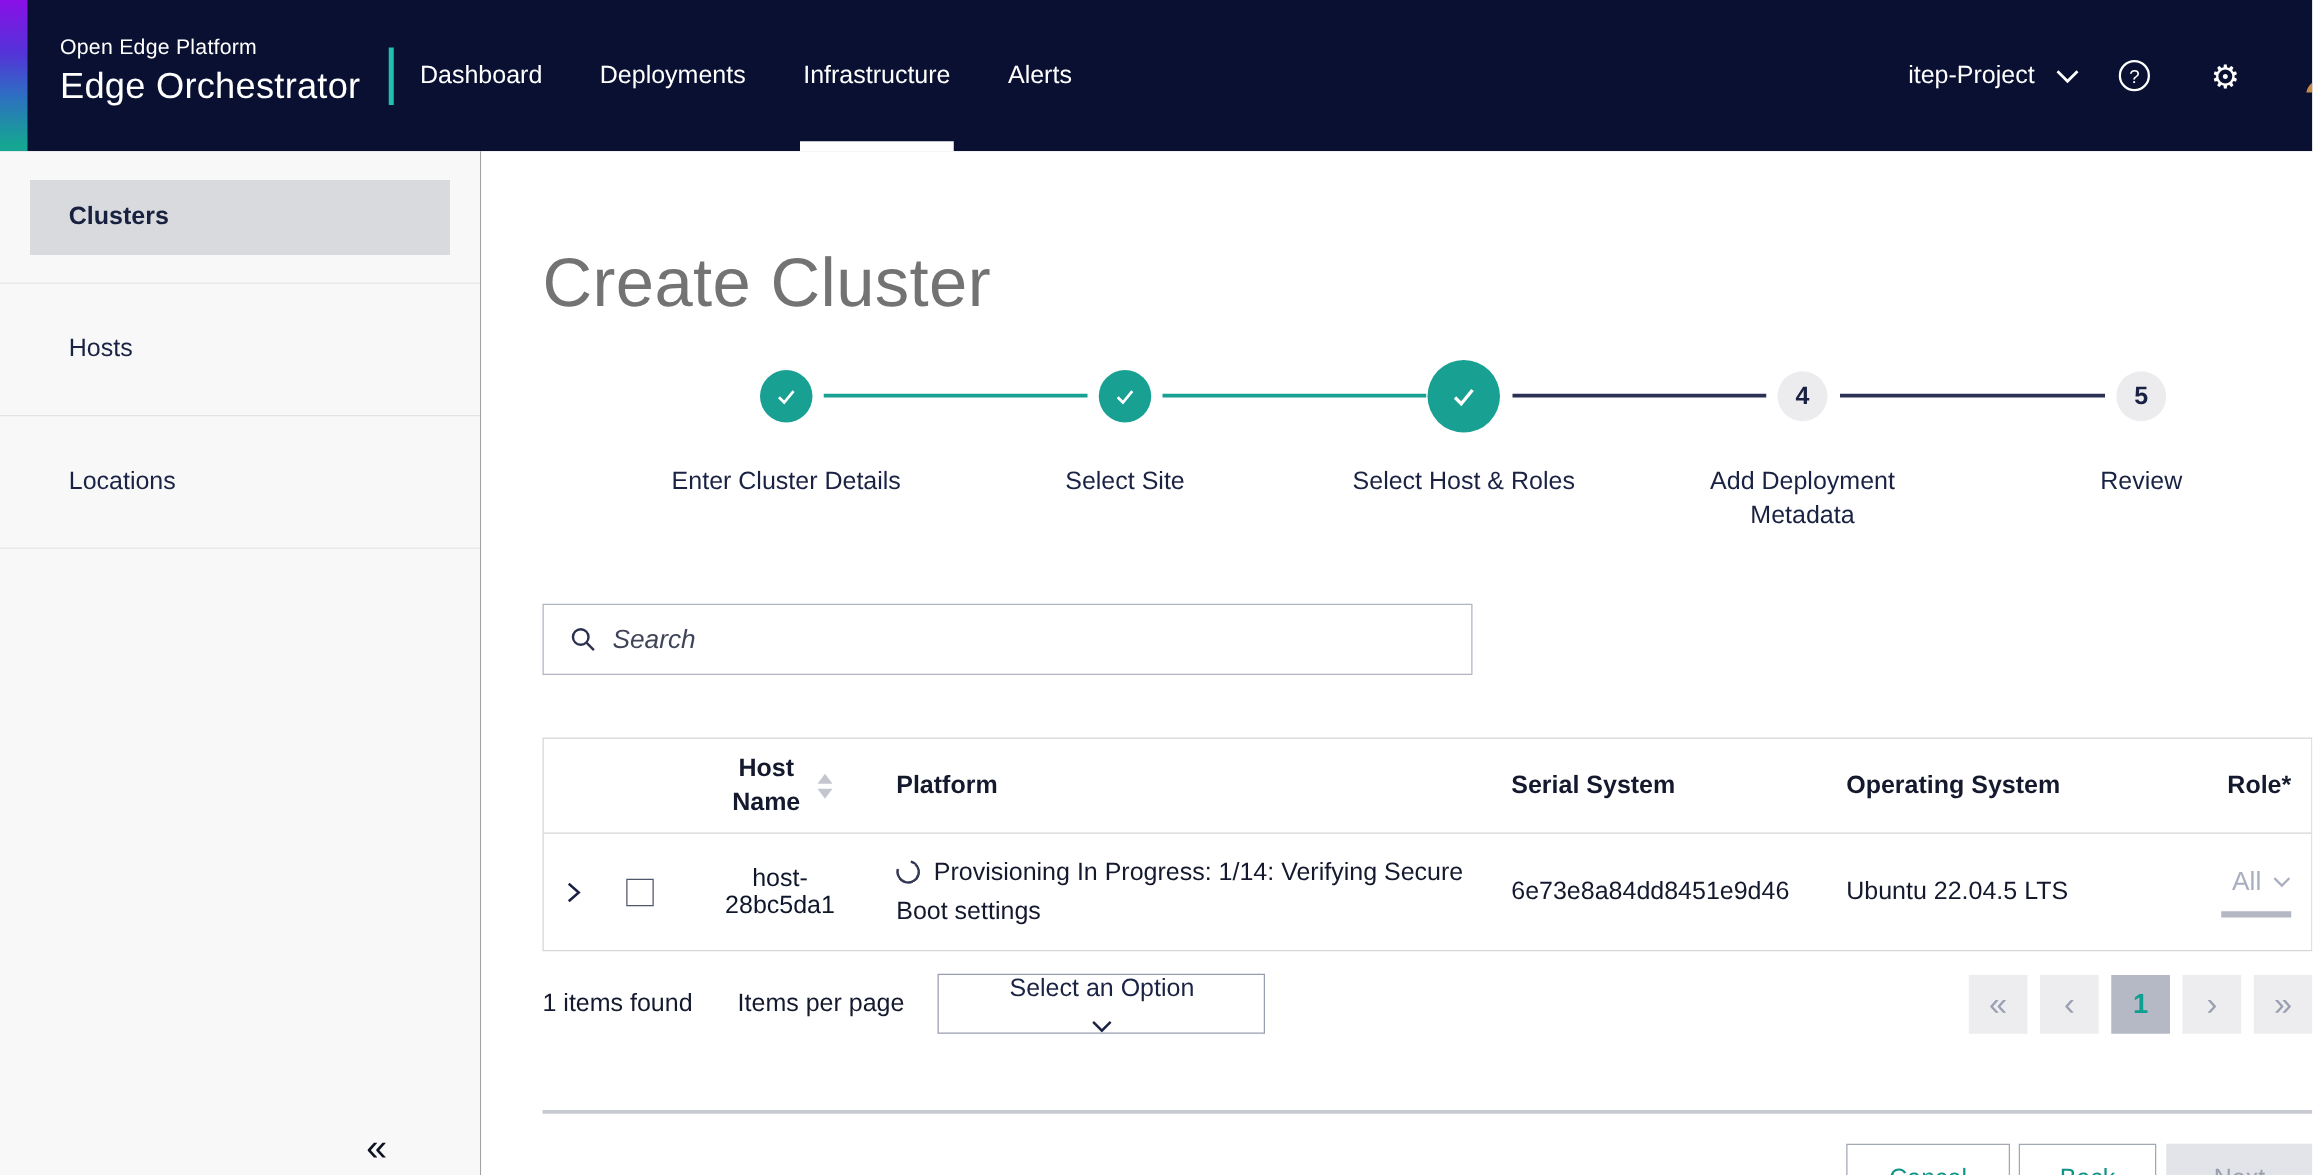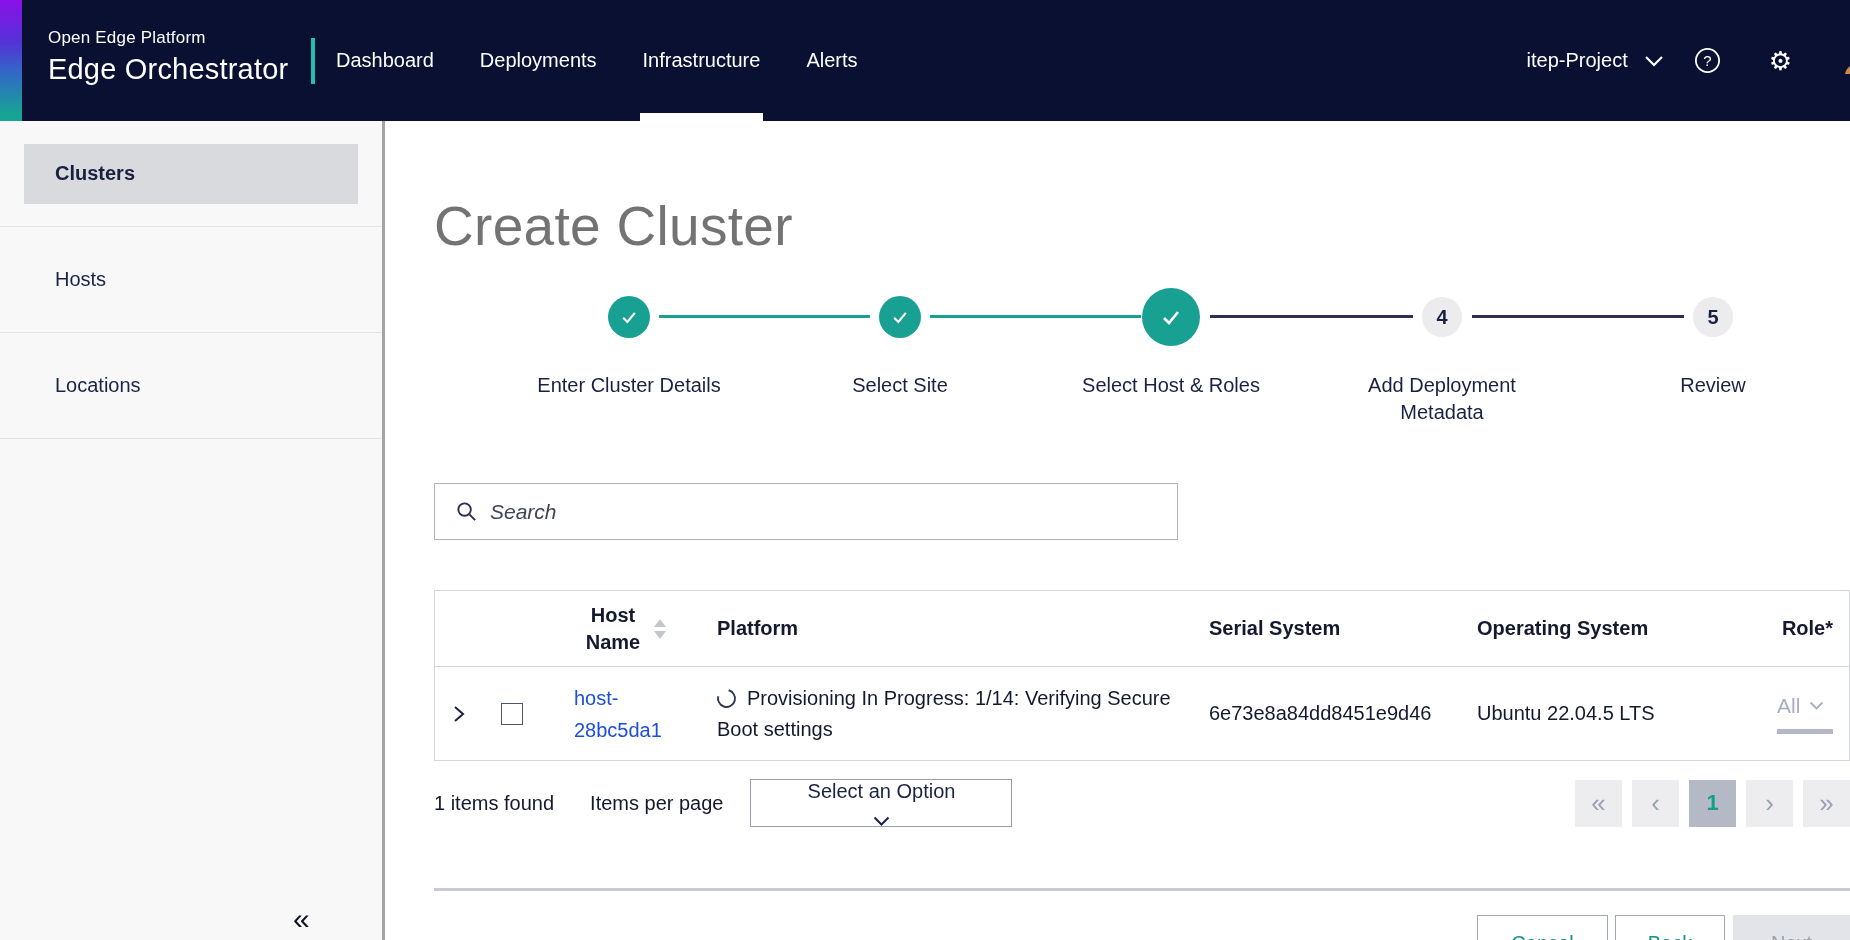--- a/index.html
+++ b/index.html
@@ -28,21 +28,21 @@
   .project-name { font-size: 20px; margin-right: 16px; }
   .chev-down-sm { margin-right: 30px; display: flex; align-items: center; }
   .icon-btn { display: flex; align-items: center; justify-content: center; }
   .help-btn { margin-right: 48px; }
   .gear-btn { margin-right: 50px; font-size: 26px; color: #ffffff; line-height: 1; }
   .avatar-clip { width: 8px; height: 30px; overflow: hidden; position: relative; }
   .avatar-clip svg { position: absolute; left: 0; top: 0; }
 
   
   .sidebar { position: absolute; top: 121px; left: 0; width: 385px; height: 819px;
-    background: #f8f8f9; border-right: 3px solid #a3a3a3; }
+    background: #f8f8f9; border-right: 1px solid #a3a3a3; }
   .side-item { height: 106px; border-bottom: 1px solid #e4e4e7; display: flex; align-items: center;
     font-size: 20px; color: #1a2344; cursor: pointer; }
   .side-item .plain-label { padding-left: 55px; }
   .sel-box { flex: 1; margin: 0 24px; height: 60px; background: #d9dade; display: flex; align-items: center;
     padding-left: 31px; font-weight: 700; color: #17203f; }
   .collapse-btn { position: absolute; left: 293px; bottom: 4px; font-size: 30px; color: #0d1220; cursor: pointer; }
 
   
   .main { position: absolute; left: 385px; top: 121px; width: 1465px; height: 819px; background: #fff; }
   .page-title { position: absolute; left: 49px; top: 73px; font-size: 55px; font-weight: 300; color: #737373; letter-spacing: 0.3px; }
@@ -76,25 +76,25 @@
   .c-readiness { flex: 0 0 492px; padding-left: 12px; }
   .c-serial { flex: 0 0 268px; padding-left: 12px; }
   .c-os { flex: 0 0 288px; padding-left: 12px; }
   .c-role { flex: 1 1 auto; display: flex; justify-content: flex-end; padding-right: 16px; }
   .host-head-label { width: 62px; text-align: center; line-height: 27px; }
   .sort-stack { display: flex; flex-direction: column; gap: 4px; cursor: pointer; }
   .tri-up { width: 0; height: 0; border-left: 6px solid transparent; border-right: 6px solid transparent; border-bottom: 8px solid #c3c6cf; }
   .tri-down { width: 0; height: 0; border-left: 6px solid transparent; border-right: 6px solid transparent; border-top: 8px solid #c3c6cf; }
   .row-checkbox { appearance: none; -webkit-appearance: none; width: 22px; height: 22px;
     border: 1.6px solid #50566b; background: #fff; cursor: pointer; }
-  .host-link { color: #1d4ed8; text-decoration: none; display: inline-block; width: 100px; line-height: 32px; cursor: pointer; }
+  .host-link { color: #0f172a; text-decoration: none; display: inline-block; width: 100px; line-height: 21px; cursor: pointer; text-align: center; }
   .readiness-wrap { line-height: 31px; }
   .spinner { display: inline-block; vertical-align: -3px; width: 19px; height: 19px; border-radius: 50%;
     border: 2.5px solid #343a55; border-top-color: transparent; transform: rotate(-30deg); margin-right: 11px; }
-  .role-box { display: flex; flex-direction: column; align-items: flex-start; }
+  .role-box { display: flex; flex-direction: column; align-items: flex-end; }
   .role-value { display: flex; align-items: center; gap: 9px; color: #a9aec0; font-size: 21px; cursor: pointer; }
   .role-underline { width: 56px; height: 5px; background: #b4b8c4; margin-top: 11px; }
 
   
   .pager { position: absolute; left: 49px; top: 658px; width: 1416px; display: flex; align-items: center; }
   .found-text { font-size: 20px; color: #14192e; margin-right: 36px; }
   .per-page-label { font-size: 20px; color: #14192e; margin-right: 26px; }
   .page-size-select { width: 262px; height: 48px; border: 1px solid #989db0; background: #fff;
     display: flex; align-items: center; justify-content: space-between; padding: 0 18px 0 20px;
     font-size: 20px; color: #1a2344; cursor: pointer; flex-direction: column; }

